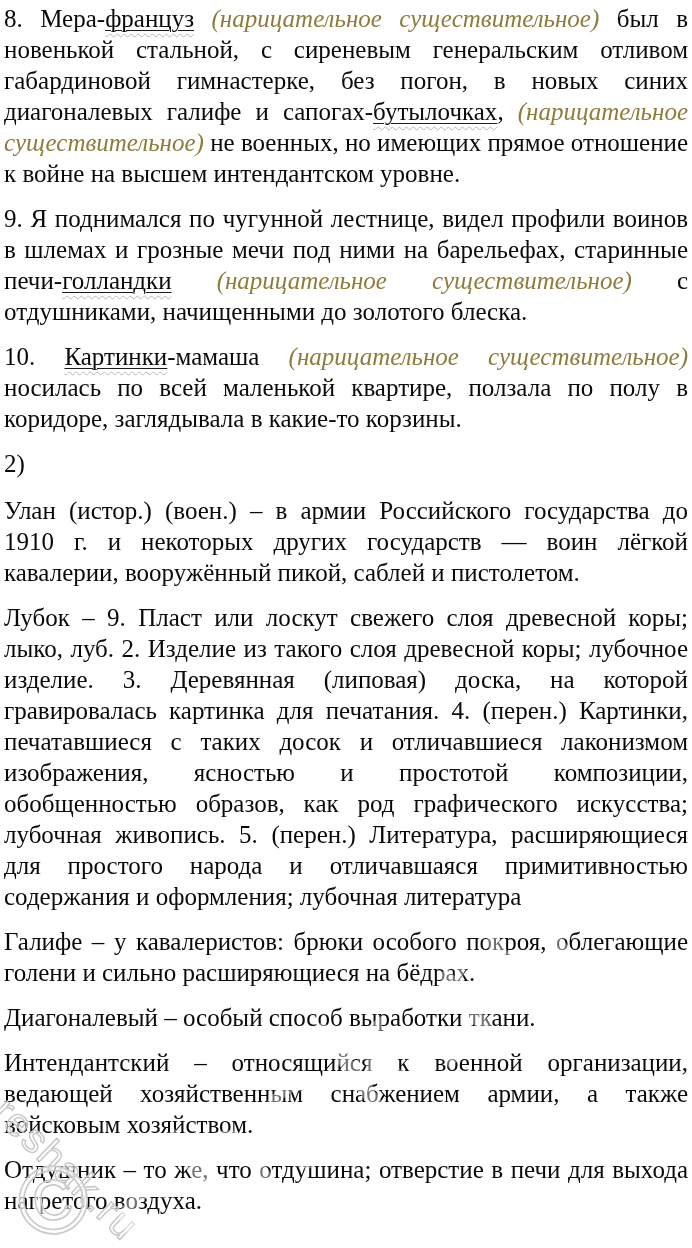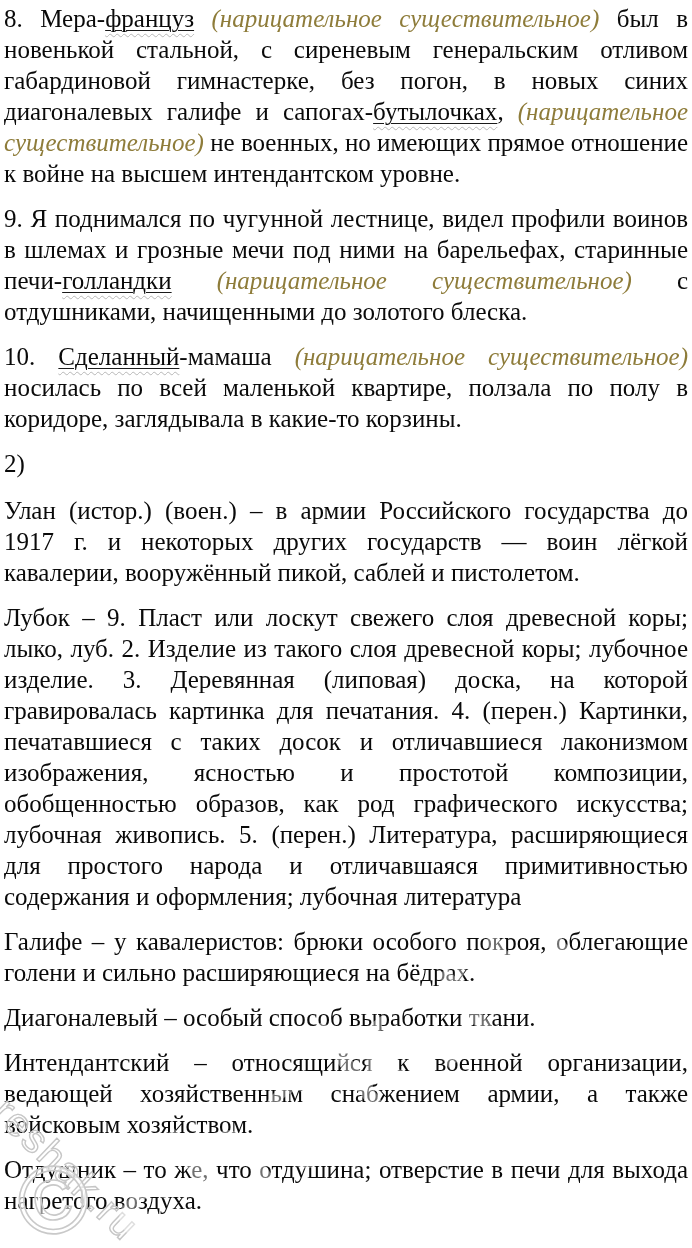--- a/index.html
+++ b/index.html
@@ -101,29 +101,29 @@
       <span class="note">(нарицательное существительное)</span>
       <span>был в новенькой стальной, с сиреневым генеральским отливом габардиновой гимнастерке, без погон, в новых синих диагоналевых галифе и сапогах-</span><span class="u"><span class="uw">бутылочках</span></span><span>,</span>
       <span class="note">(нарицательное существительное)</span>
       <span>не военных, но имеющих прямое отношение к войне на высшем интендантском уровне.</span></p>
 
     <p class="para"><span>9. Я поднимался по чугунной лестнице, видел профили воинов в шлемах и грозные мечи под ними на барельефах, старинные печи-</span><span class="u"><span class="uw">голландки</span></span>
       <span class="note">(нарицательное существительное)</span>
       <span>с отдушниками, начищенными до золотого блеска.</span></p>
 
     <p class="para"><span>10.</span>
-      <span class="u"><span class="uw">Сделанный</span></span><span>-мамаша</span>
+      <span class="u"><span class="uw">Картинки</span></span><span>-мамаша</span>
       <span class="note">(нарицательное существительное)</span>
       <span>носилась по всей маленькой квартире, ползала по полу в коридоре, заглядывала в какие-то корзины.</span></p>
 
     <p class="section-marker">2)</p>
 
     <p class="para"><span>Улан</span>
       <span class="lbl">(истор.) (воен.)</span>
-      <span>– в армии Российского государства до 1917 г. и некоторых других государств — воин лёгкой кавалерии, вооружённый пикой, саблей и пистолетом.</span></p>
+      <span>– в армии Российского государства до 1910 г. и некоторых других государств — воин лёгкой кавалерии, вооружённый пикой, саблей и пистолетом.</span></p>
 
     <p class="para"><span>Лубок – 9. Пласт или лоскут свежего слоя древесной коры; лыко, луб. 2. Изделие из такого слоя древесной коры; лубочное изделие. 3. Деревянная (липовая) доска, на которой гравировалась картинка для печатания. 4.</span>
       <span class="lbl">(перен.)</span>
       <span>Картинки, печатавшиеся с таких досок и отличавшиеся лаконизмом изображения, ясностью и простотой композиции, обобщенностью образов, как род графического искусства; лубочная живопись. 5.</span>
       <span class="lbl">(перен.)</span>
       <span>Литература, расширяющиеся для простого народа и отличавшаяся примитивностью содержания и оформления; лубочная литература</span></p>
 
 
     <p class="para">Галифе – у кавалеристов: брюки особого покроя, облегающие голени и сильно расширяющиеся на бёдрах.</p>
 

